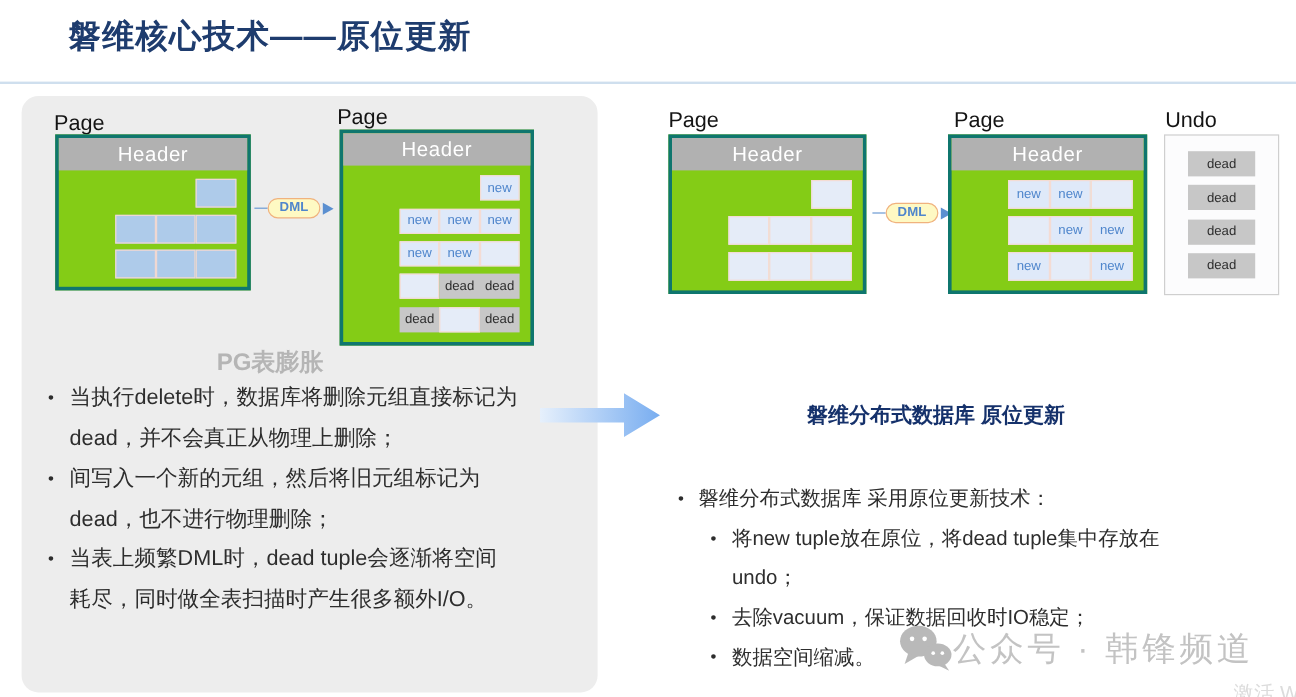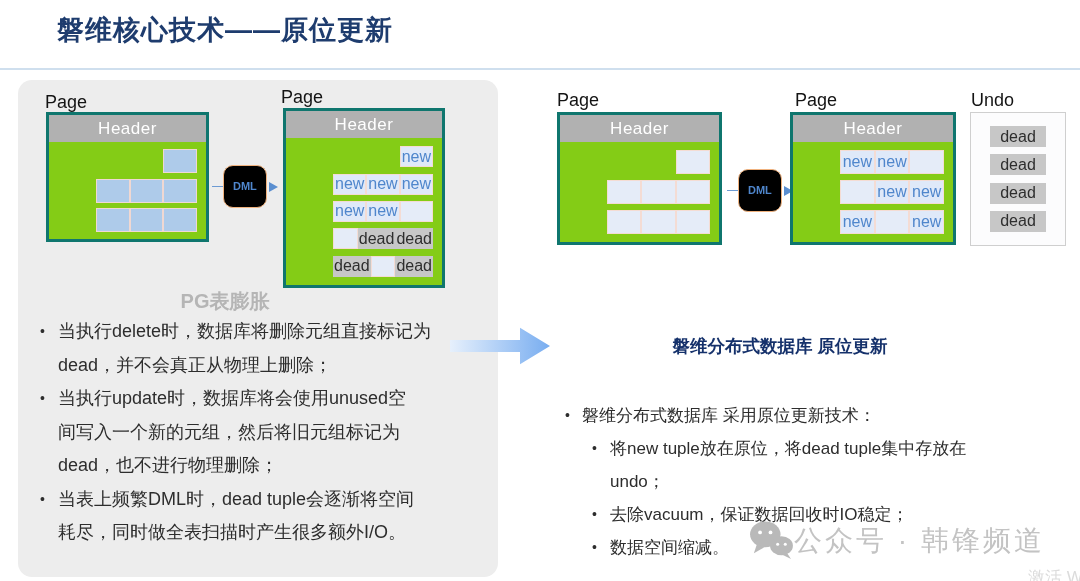--- a/index.html
+++ b/index.html
@@ -32,40 +32,40 @@
   .page-header{
     height:27px;background:#b1b1b1;color:#ffffff;
     display:flex;align-items:center;justify-content:center;
     font-size:17px;font-weight:400;letter-spacing:.5px;
   }
   .pagebody{display:flex;flex-direction:column;justify-content:space-evenly;height:calc(100% - 27px);padding:2px 9px;box-sizing:border-box;margin-left:38px;}
   .trow{display:flex;justify-content:space-between;height:24px;}
   .rows5 .trow{height:21px;}
   .cell{
     width:44px;height:100%;box-sizing:border-box;border:1px solid transparent;
-    display:flex;align-items:center;justify-content:center;font-size:16px;
+    display:flex;align-items:center;justify-content:center;font-size:11px;
   }
   .cell-filled{background:#aecbea;border-color:#f0d8d2;}
   .cell-blank{background:#e5ecf8;border-color:#f4dcd4;}
   .cell-new{background:#dfe9f9;border-color:#f4dcd4;color:#4f86cc;}
   .cell-dead{background:#c7c7c7;color:#2e2e2e;}
   .cell-empty{visibility:hidden;}
   
   .undo-box{
     position:absolute;background:#fcfcfd;border:1px solid #cfcfcf;box-sizing:border-box;
     display:flex;flex-direction:column;align-items:center;justify-content:space-evenly;
     padding:6px 0;
   }
   .undo-box .cell{width:56px;height:21px;}
   
   .dml-connector{position:absolute;display:flex;align-items:center;}
   .dml-line{width:11px;height:0;border-top:1.5px solid #6d9bd3;}
   .dml-pill{
-    border:1.5px solid #f0b27e;border-radius:10px;background:#000000;
-    color:#4f86cc;font-size:11px;font-weight:bold;padding:14px 9px;line-height:13px;
+    border:1.5px solid #f0b27e;border-radius:10px;background:#fef9c3;
+    color:#4f86cc;font-size:11px;font-weight:bold;padding:1px 9px;line-height:13px;
   }
   .dml-arrowhead{
     width:0;height:0;border-left:9px solid #5b8fd0;
     border-top:5px solid transparent;border-bottom:5px solid transparent;margin-left:2px;
   }
   
   .pg-caption{
     position:absolute;left:150px;top:288px;width:150px;text-align:center;
     font-size:20px;font-weight:bold;color:#b5b5b5;
   }
@@ -166,21 +166,21 @@
         <div class="cell cell-dead">dead</div>
       </div>
     </div>
 </div>
 
 <div class="pg-caption">PG表膨胀</div>
 
 <div class="textblock tb-left">
     <div class="line l1"><span class="dot">•</span><span>当执行delete时，数据库将删除元组直接标记为</span></div>
     <div class="line l2"><span>dead，并不会真正从物理上删除；</span></div>
-    <div class="line l1"><span class="dot">•</span><span>当执行update时，数据库将会使用unused空</span></div>
+    <div class="line l1"><span class="dot">•</span></div>
     <div class="line l2"><span>间写入一个新的元组，然后将旧元组标记为</span></div>
     <div class="line l2"><span>dead，也不进行物理删除；</span></div>
     <div class="line l1"><span class="dot">•</span><span>当表上频繁DML时，dead tuple会逐渐将空间</span></div>
     <div class="line l2"><span>耗尽，同时做全表扫描时产生很多额外I/O。</span></div>
   </div>
 
 <div class="big-arrow"></div>
 
 <div class="page-label" style="left:557px;top:90px;">Page</div>
 <div class="page-box" style="left:557px;top:112px;width:165px;height:133px;">

